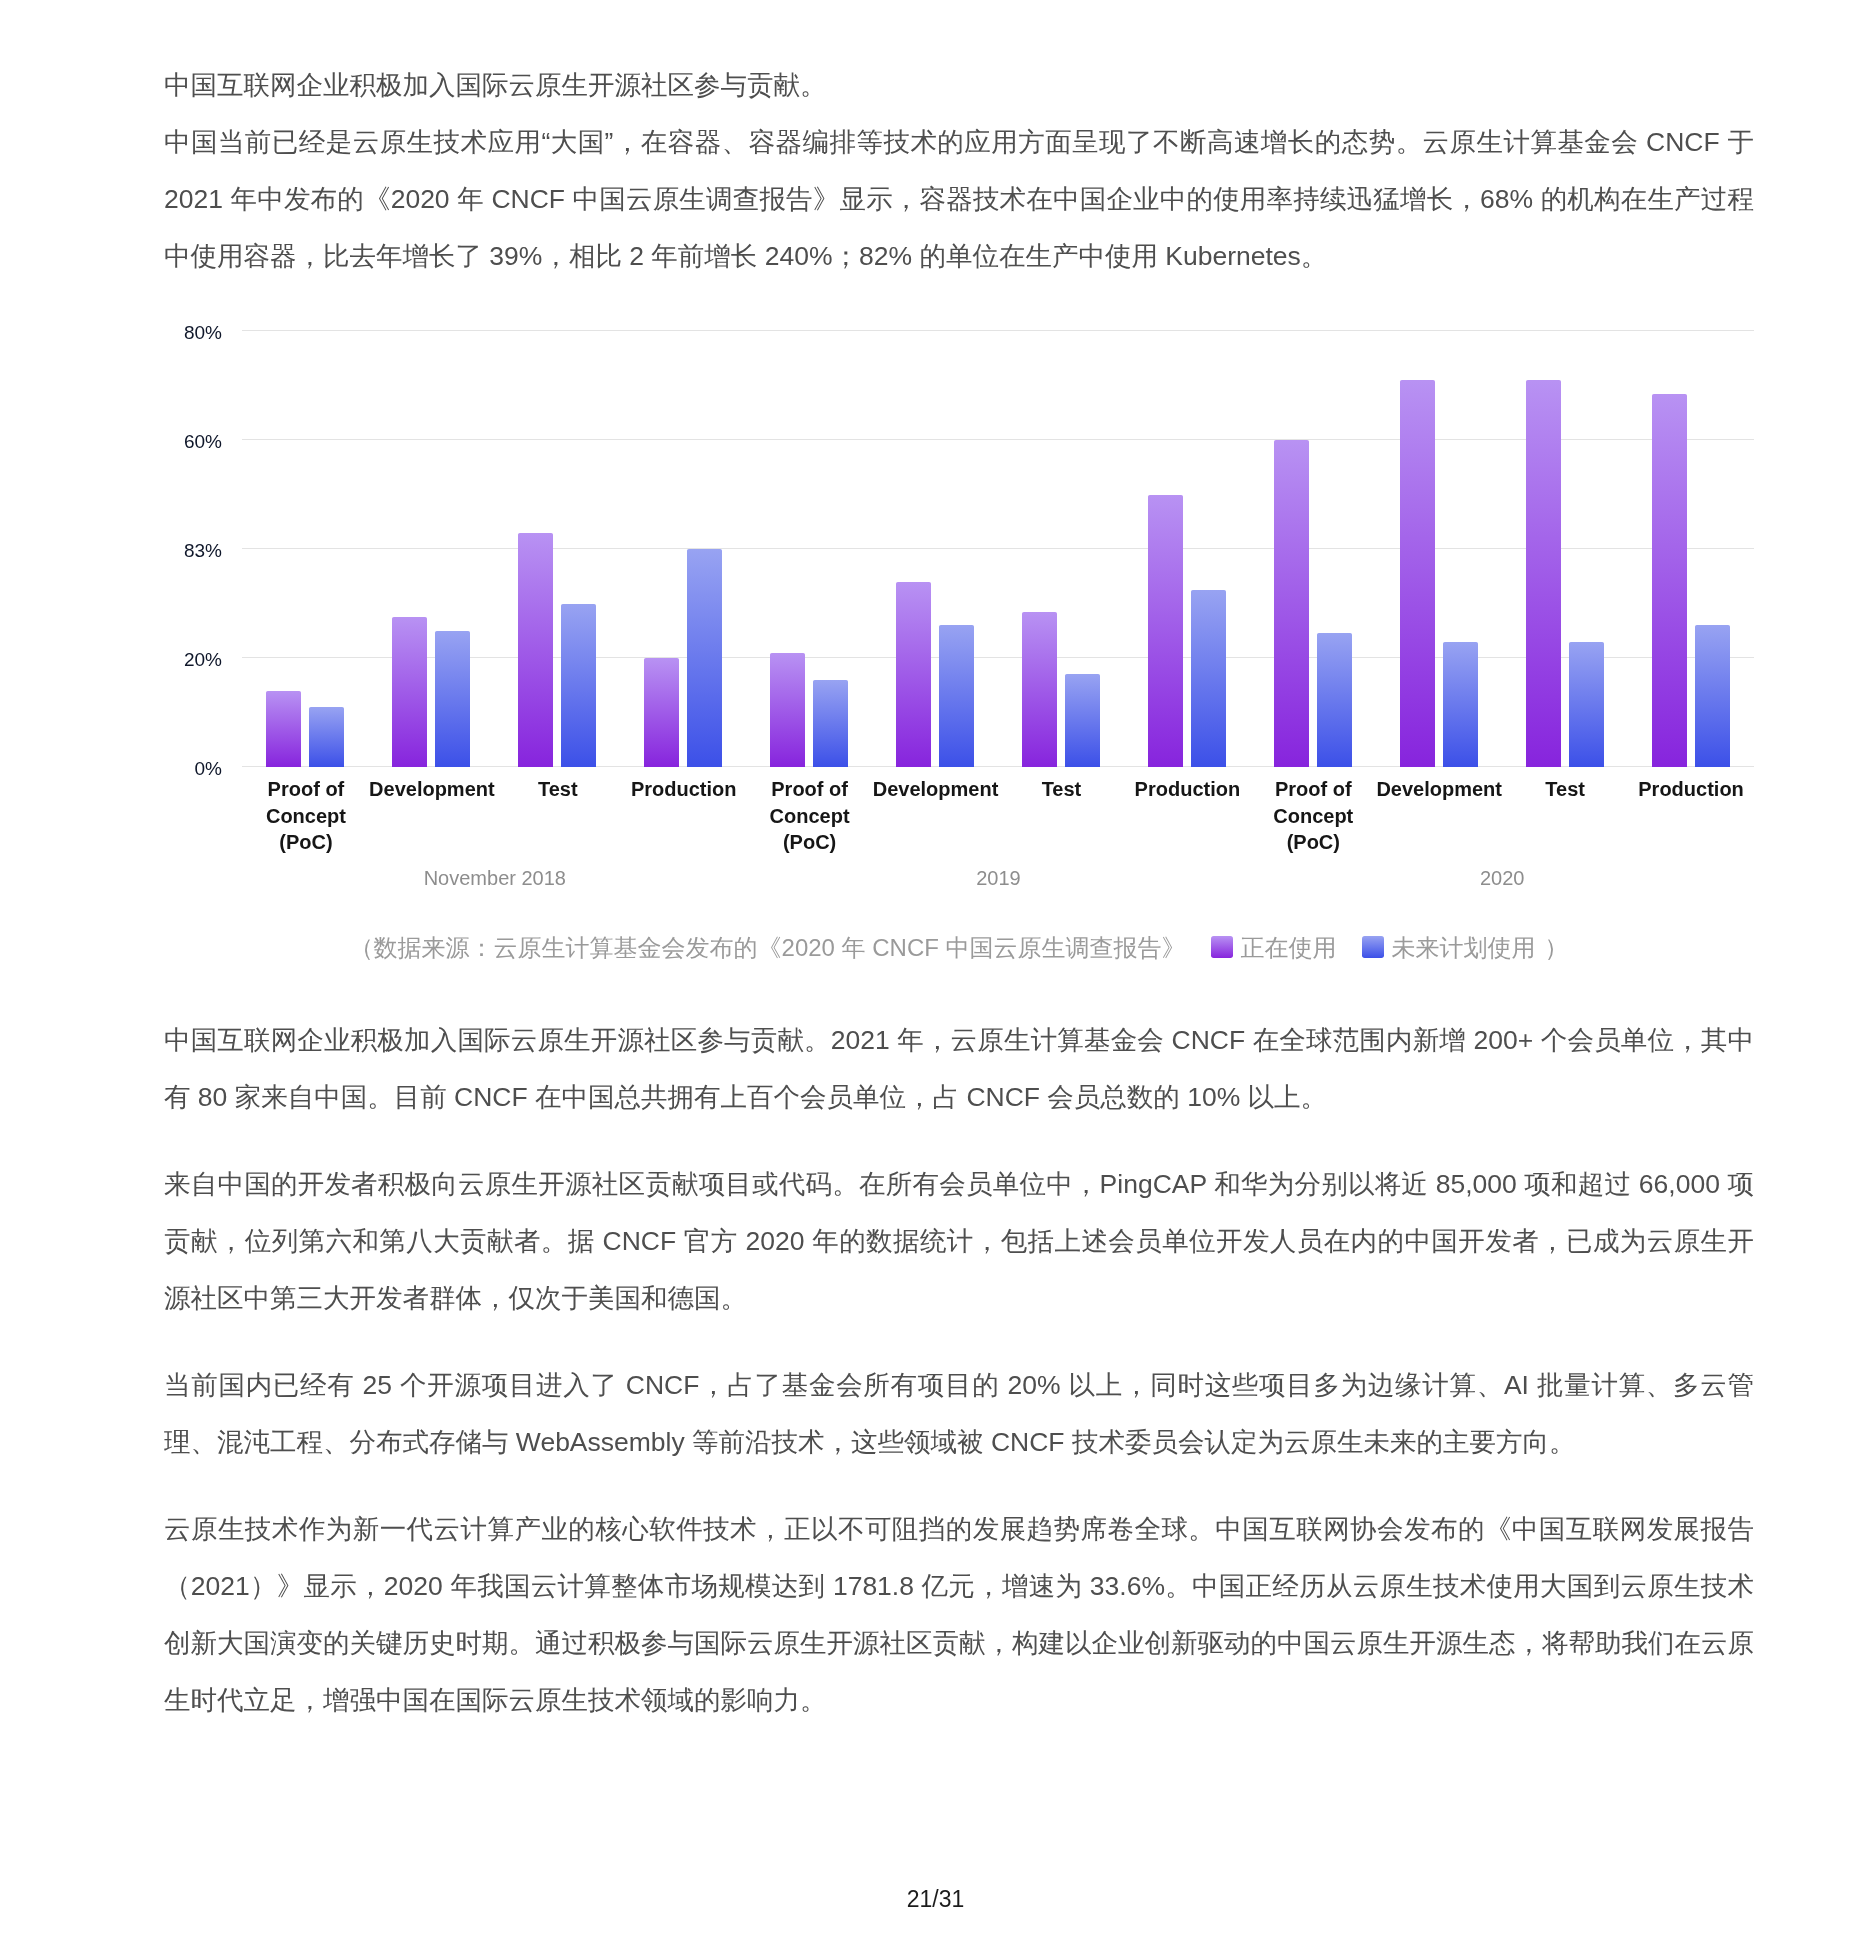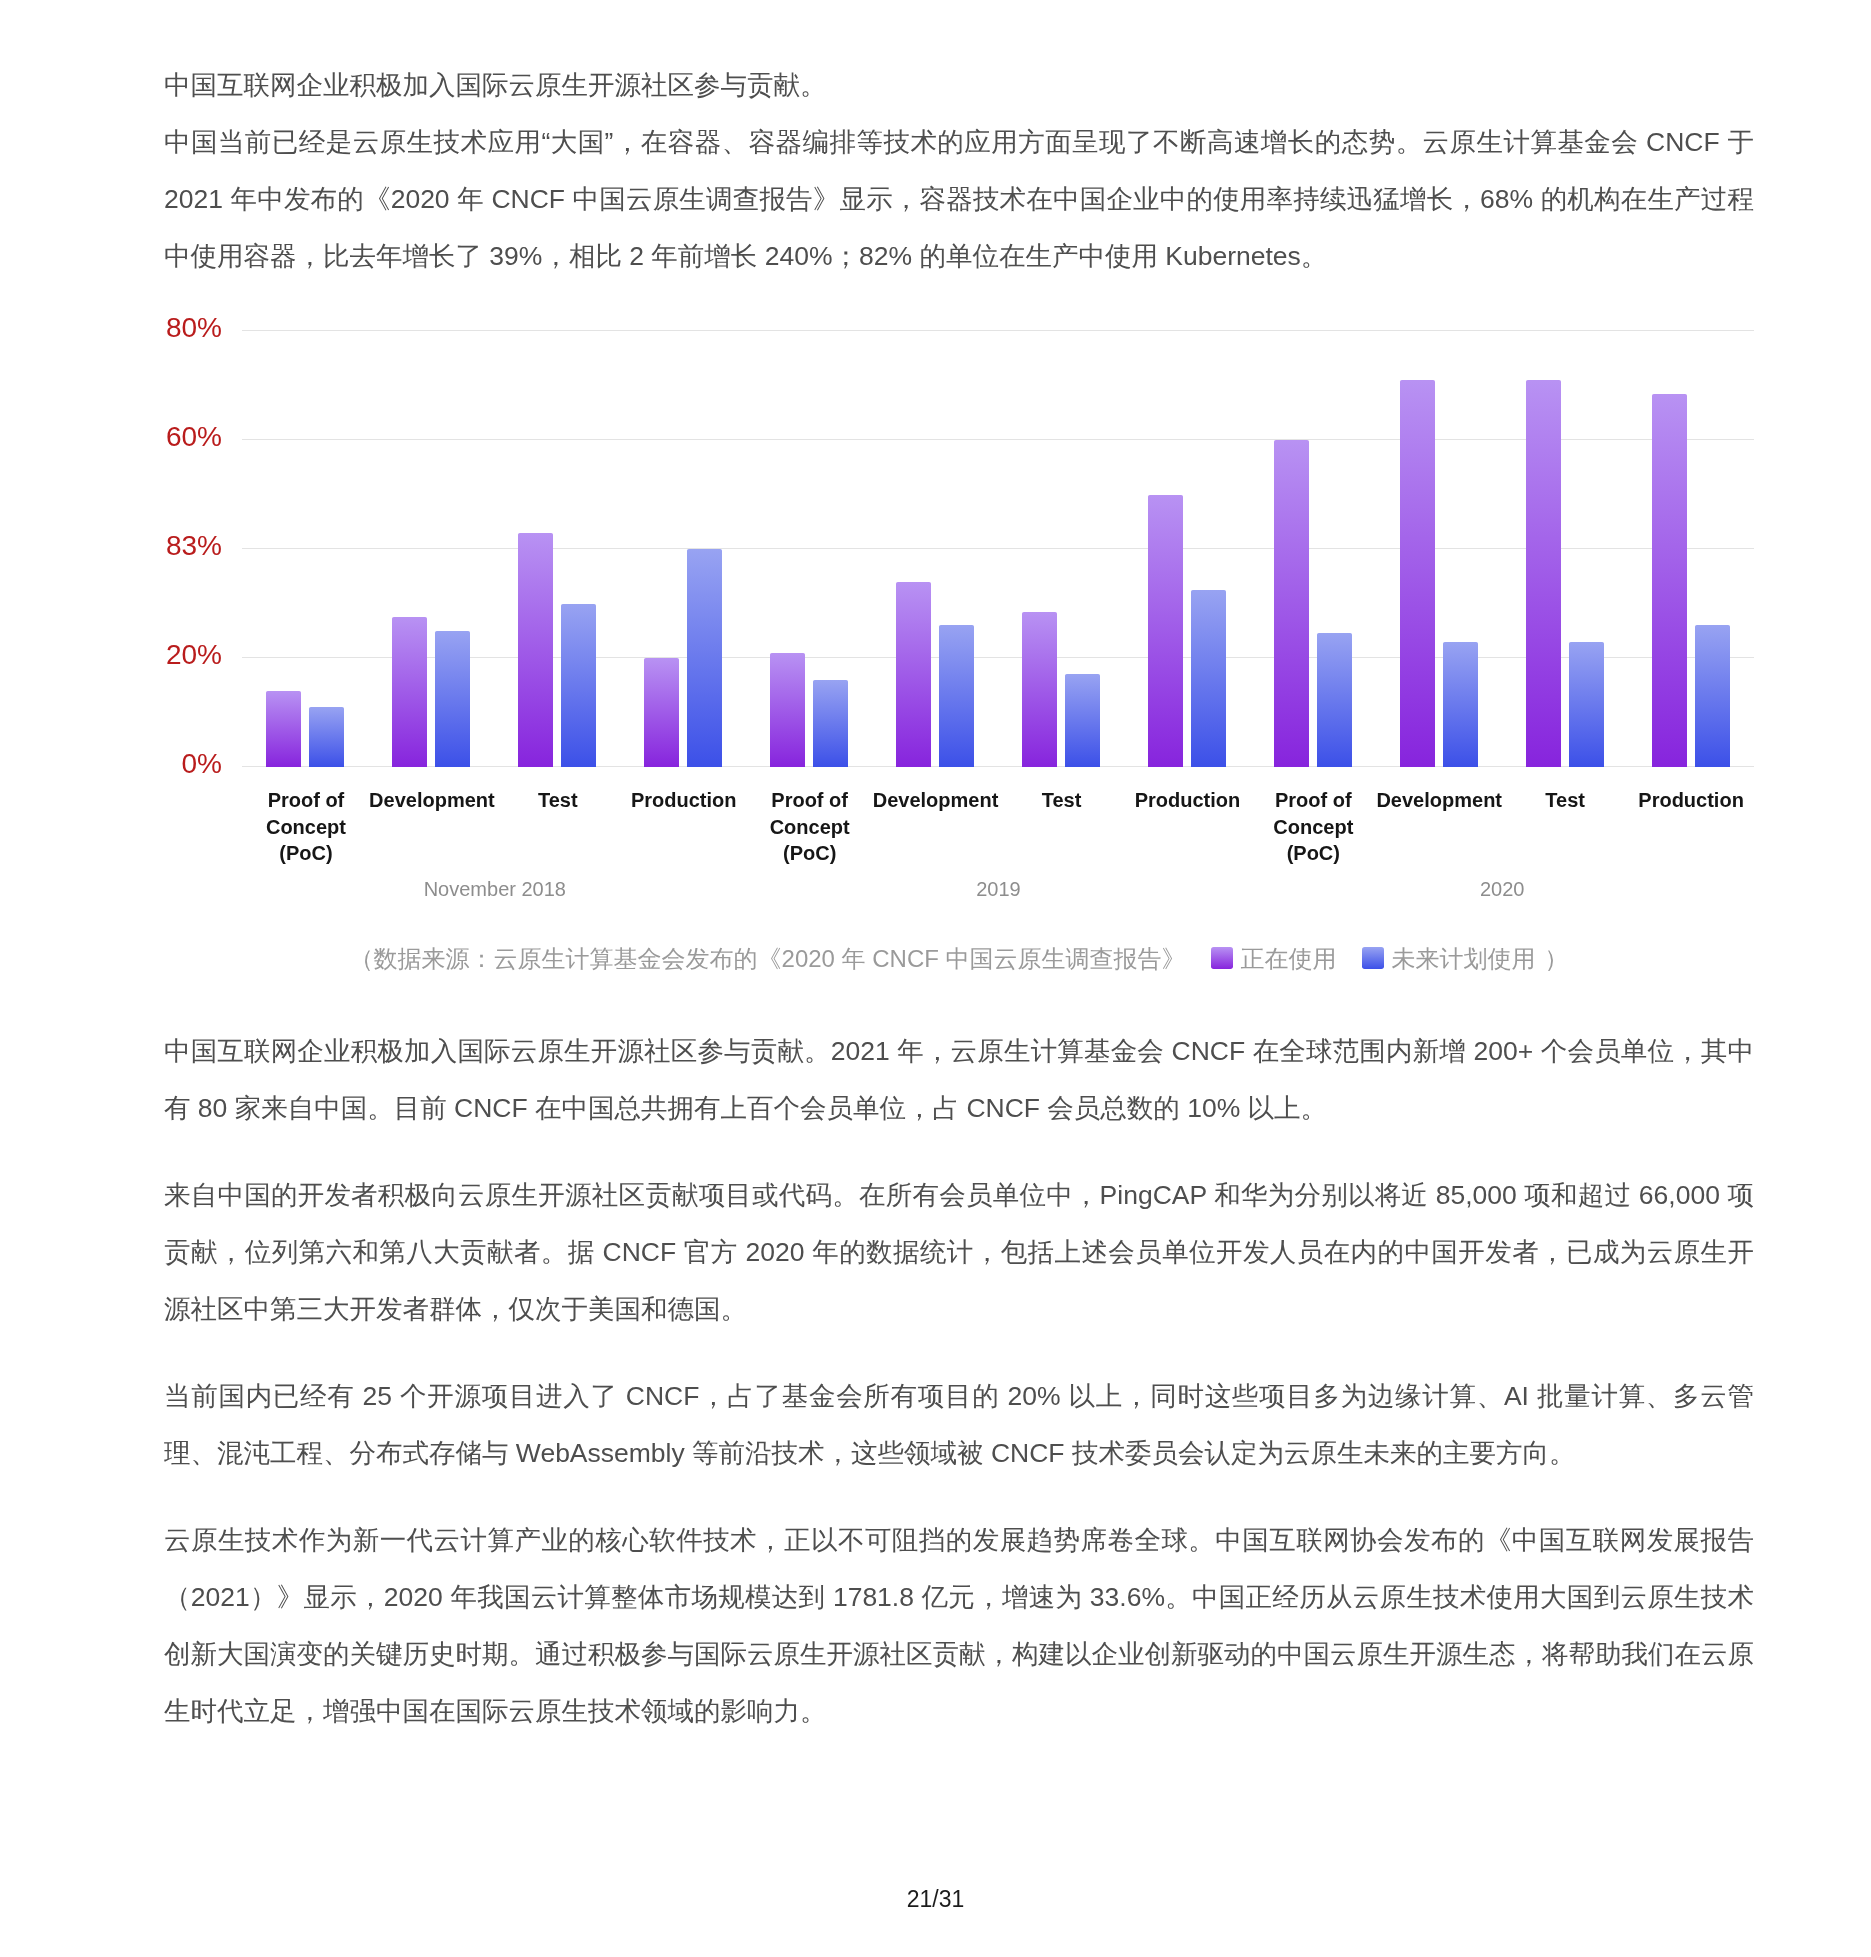--- a/index.html
+++ b/index.html
@@ -24,31 +24,31 @@
     text-align:justify;
   }
   .para.first { margin-top:57px; }
   .para.gap   { margin-top:30px; }
   .para.after-chart { margin-top:48px; }
 
   
   .chart { margin-top:46px; }
   .chart-body { display:flex; }
   .y-axis { position:relative; width:58px; margin-right:20px; height:436px; flex:0 0 auto; }
-  .y-tick-label { position:absolute; right:0; font-size:28px; color:#b91c1c; white-space:nowrap; }
+  .y-tick-label { position:absolute; right:0; font-size:19px; color:#0f172a; white-space:nowrap; }
   .plot { position:relative; flex:1; height:436px; }
   .gridline { position:absolute; left:0; right:0; height:0; border-top:1.8px solid var(--grid,#e3e3e3); }
   .bars { position:absolute; left:0; right:0; top:0; bottom:0; display:flex; }
   .bar-group { flex:1; display:flex; }
   .cat { flex:1; display:flex; justify-content:center; align-items:flex-end; gap:7.3px; }
   .bar { width:35px; border-radius:1.8px 1.8px 0 0; }
   .bar.in-use  { background:linear-gradient(180deg, var(--p-top,#b892f3), var(--p-bot,#8724dd)); }
   .bar.planned { background:linear-gradient(180deg, var(--b-top,#98a3f2), var(--b-bot,#3c50e8)); }
 
-  .xticks-row { display:flex; margin-left:79px; margin-top:20px; }
+  .xticks-row { display:flex; margin-left:79px; margin-top:9px;justify-content:flex-end; }
   .xticks-group { flex:1; display:flex; }
   .xtick { flex:1; display:flex; justify-content:center; }
   .xtick span {
     display:inline-block; max-width:155px; text-align:center;
     font-size:20px; font-weight:bold; color:#161616; line-height:26.5px;
   }
   .glabels-row { display:flex; margin-left:79px; margin-top:11px; }
   .glabel { flex:1; text-align:center; font-size:20px; color:#8d8d8d; }
 
   .source-row { margin-top:42px; text-align:center; font-size:24px; color:#9a9a9a; white-space:nowrap; }

